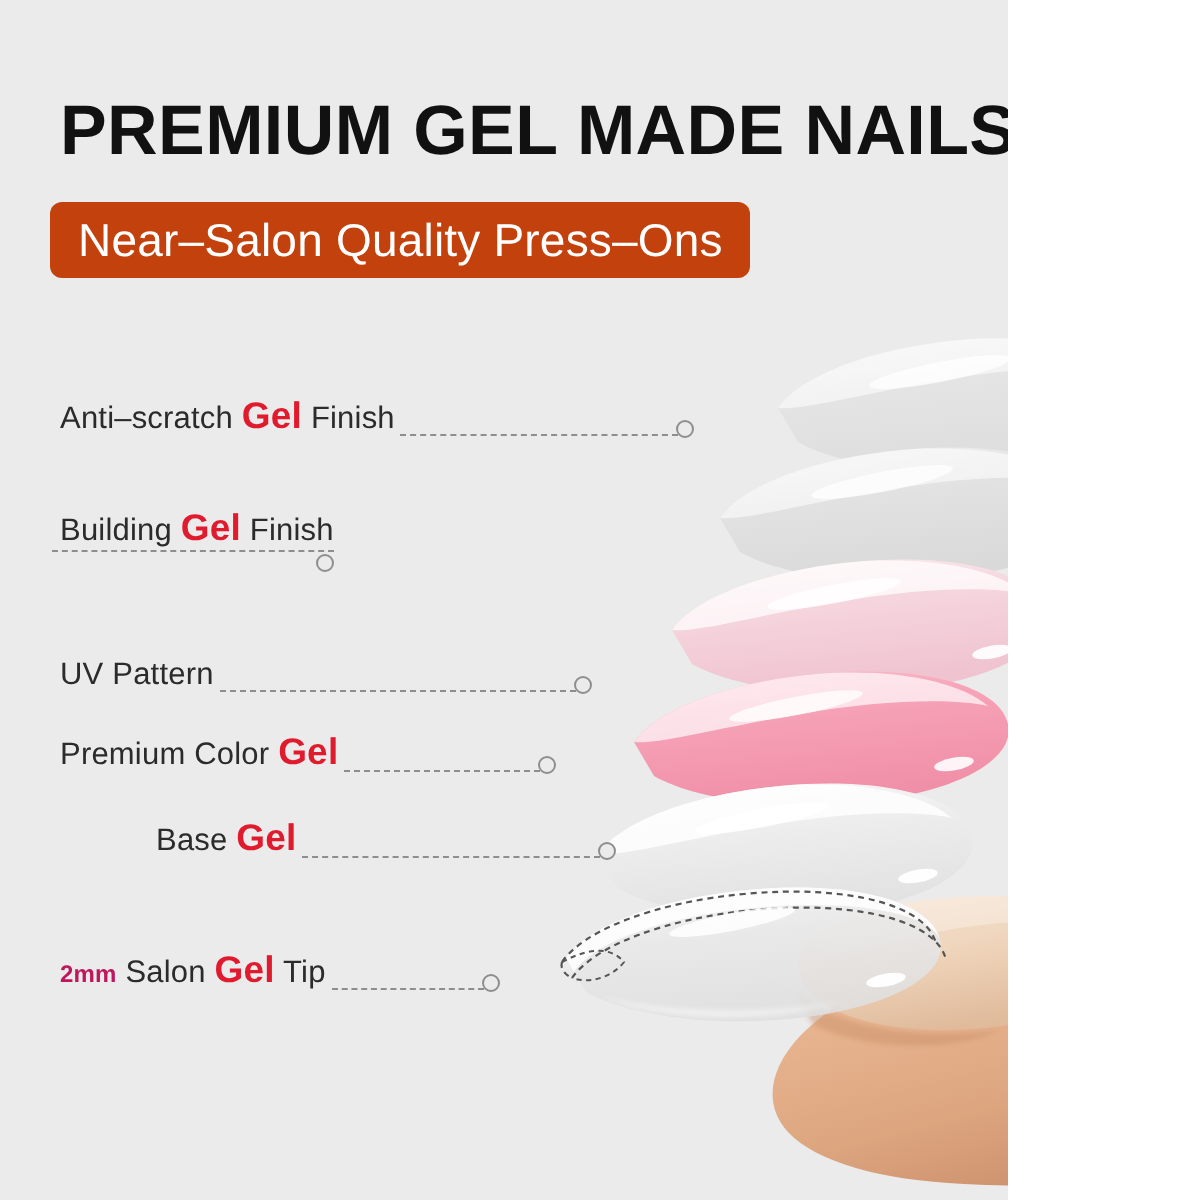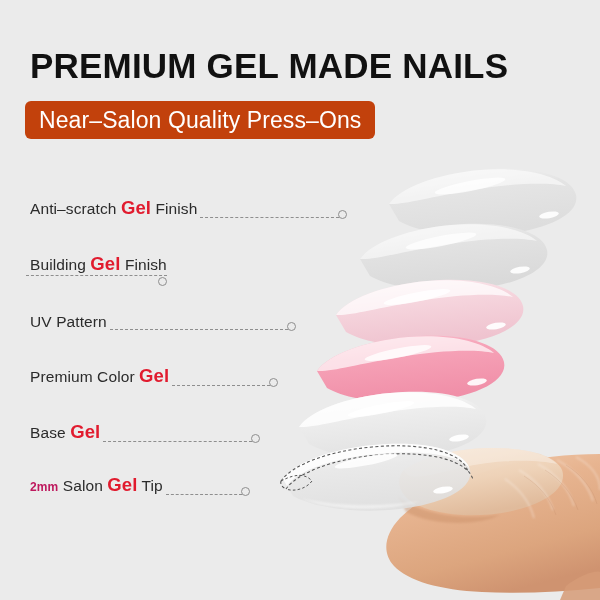--- a/index.html
+++ b/index.html
@@ -2,21 +2,21 @@
 <html><head>
 <meta charset="utf-8">
 <style>
   html, body {
     margin: 0;
     padding: 0;
     background: #ffffff;
   }
   #infographic {
     position: relative;
-    width: 600px;
+    width: 504px;
     height: 600px;
     background: #ebebeb;
     overflow: hidden;
     font-family: "Liberation Sans", sans-serif;
     -webkit-font-smoothing: antialiased;
   }
 
   
   .headline {
     position: absolute;
@@ -318,31 +318,31 @@
       <div class="callout" style="top: 197px;">
         <span class="label"><span>Anti–scratch </span><span class="gel">Gel</span><span> Finish</span></span>
         <span class="leader" style="width: 138.609px;"></span>
         <span class="dot"></span>
       </div>
       <div class="callout" style="top: 253px; flex-direction: column;">
         <span class="label"><span>Building </span><span class="gel">Gel</span><span> Finish </span></span>
         <span class="leader" style="width: 141.156px;"></span>
         <span class="dot"></span>
       </div>
-      <div class="callout" style="top: 309px;">
+      <div class="callout" style="top: 325px;">
         <span class="label"><span>UV Pattern   </span></span>
         <span class="leader" style="width: 178.188px;"></span>
         <span class="dot"></span>
       </div>
       <div class="callout" style="top: 365px;">
         <span class="label"><span>Premium Color </span><span class="gel">Gel</span></span>
         <span class="leader" style="width: 97.8125px;"></span>
         <span class="dot"></span>
       </div>
-      <div class="callout" style="top: 421px;">
+      <div class="callout" style="top: 408px; padding-left: 48px;">
         <span class="label"><span>Base </span><span class="gel">Gel</span><span>   </span></span>
         <span class="leader" style="width: 148.734px;"></span>
         <span class="dot"></span>
       </div>
       <div class="callout" style="top: 474px;">
         <span class="label"><span class="strong">2mm</span><span> Salon </span><span class="gel">Gel</span><span> Tip </span></span>
         <span class="leader" style="width: 75.6875px;"></span>
         <span class="dot"></span>
       </div>
     </div>

